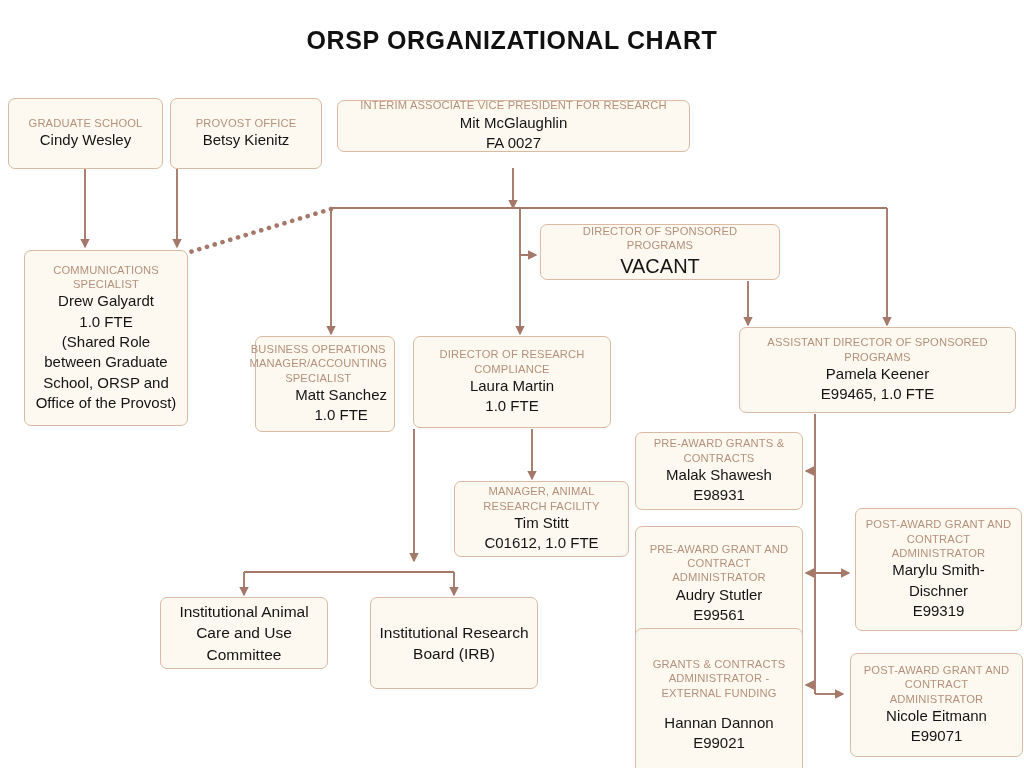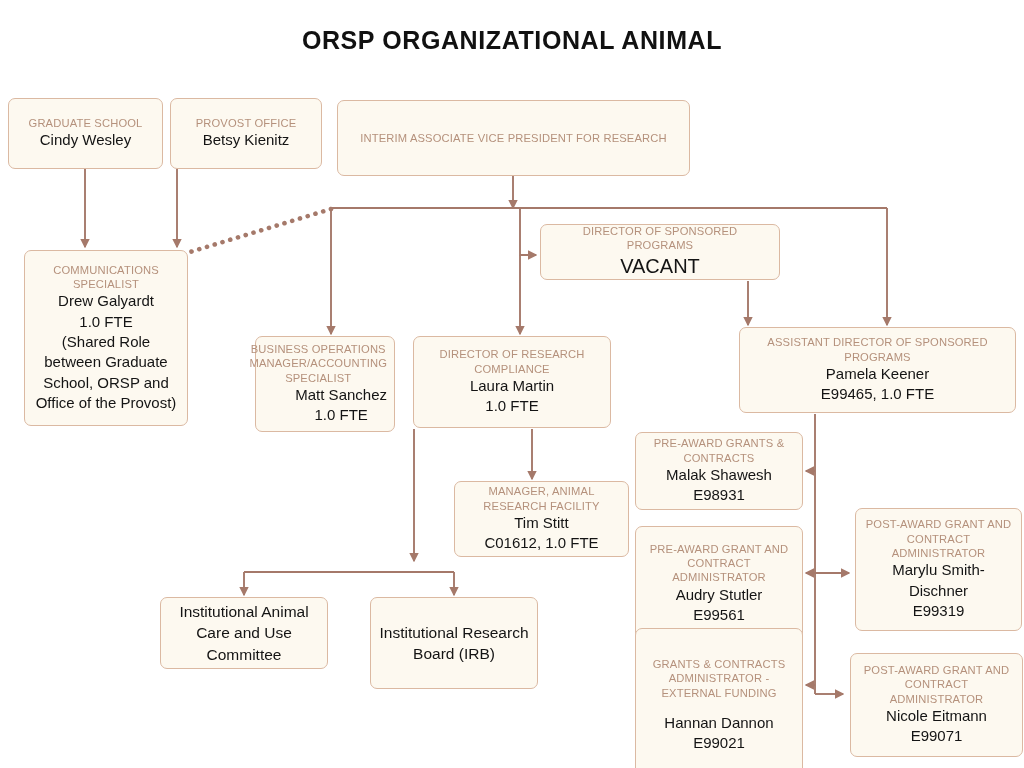--- a/index.html
+++ b/index.html
@@ -76,21 +76,21 @@
   }
   .gap {
     height: 13px;
   }
 </style>
 </head>
 <body>
 
 <div id="chart-root">
 
-  <div id="page-title">ORSP ORGANIZATIONAL ANIMAL</div>
+  <div id="page-title">ORSP ORGANIZATIONAL CHART</div>
 
   <svg id="connectors" viewBox="0 0 1024 768">
     <defs>
       <marker id="arrow" viewBox="0 0 10 10" refX="8.6" refY="5" markerWidth="5.2" markerHeight="5.2" orient="auto-start-reverse">
         <path d="M 0 0 L 10 5 L 0 10 z" fill="#a5796a"></path>
       </marker>
     </defs>
     <g fill="none" stroke="#a5796a" stroke-width="1.9" stroke-linejoin="round" stroke-linecap="butt">
 
       <path d="M 85 169 L 85 247" marker-end="url(#arrow)"></path>
@@ -132,22 +132,24 @@
   <div class="node" style="left:170px; top:98px; width:152px; height:71px;">
     <div class="role">PROVOST OFFICE</div>
     <div class="person">Betsy Kienitz</div>
   </div>
 
   <div class="node" style="left:8px; top:98px; width:155px; height:71px;">
     <div class="role">GRADUATE SCHOOL</div>
     <div class="person">Cindy Wesley</div>
   </div>
 
-  <div class="node" style="left:337px; top:100px; width:353px; height:76px;">
+  <div class="node" style="left:337px; top:100px; width:353px; height:52px;">
     <div class="role">INTERIM ASSOCIATE VICE PRESIDENT FOR RESEARCH</div>
+    <div class="person">Mit McGlaughlin
+FA 0027</div>
   </div>
 
   <div class="node" style="left:24px; top:250px; width:164px; height:176px;">
     <div class="role">COMMUNICATIONS SPECIALIST</div>
     <div class="person">Drew Galyardt
 1.0 FTE
 (Shared Role between Graduate School, ORSP and Office of the Provost)</div>
   </div>
 
   <div class="node" style="left:540px; top:224px; width:240px; height:56px;">

